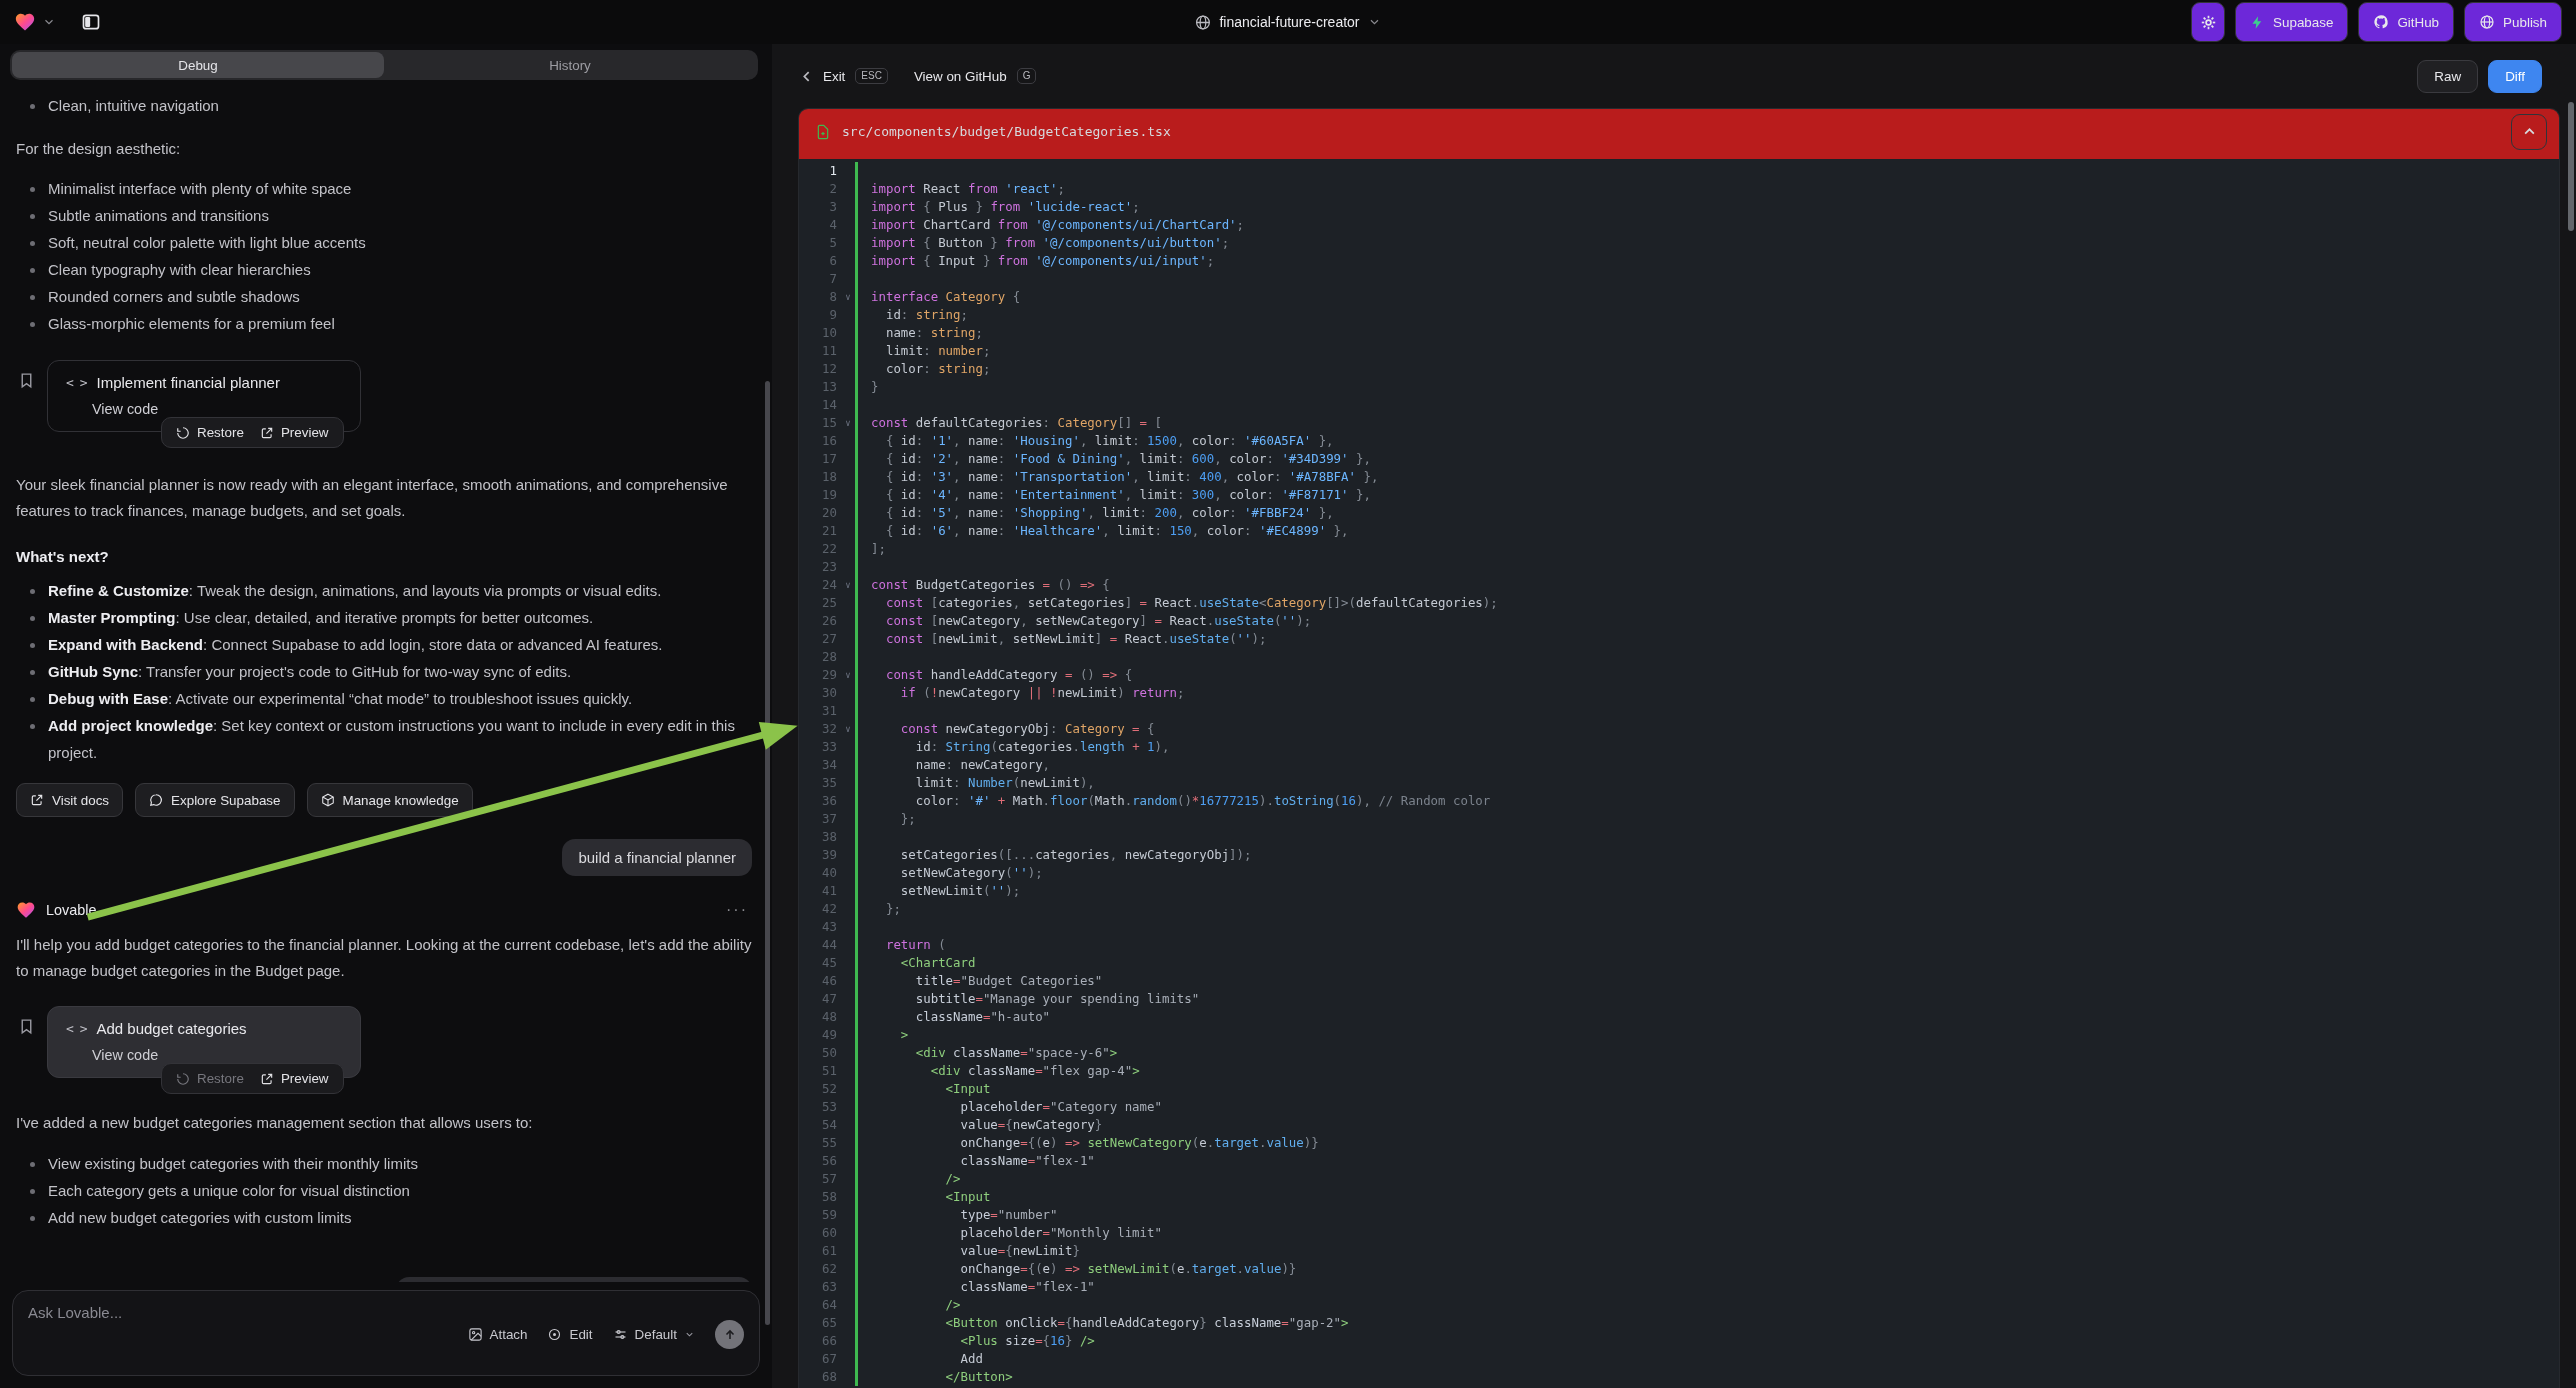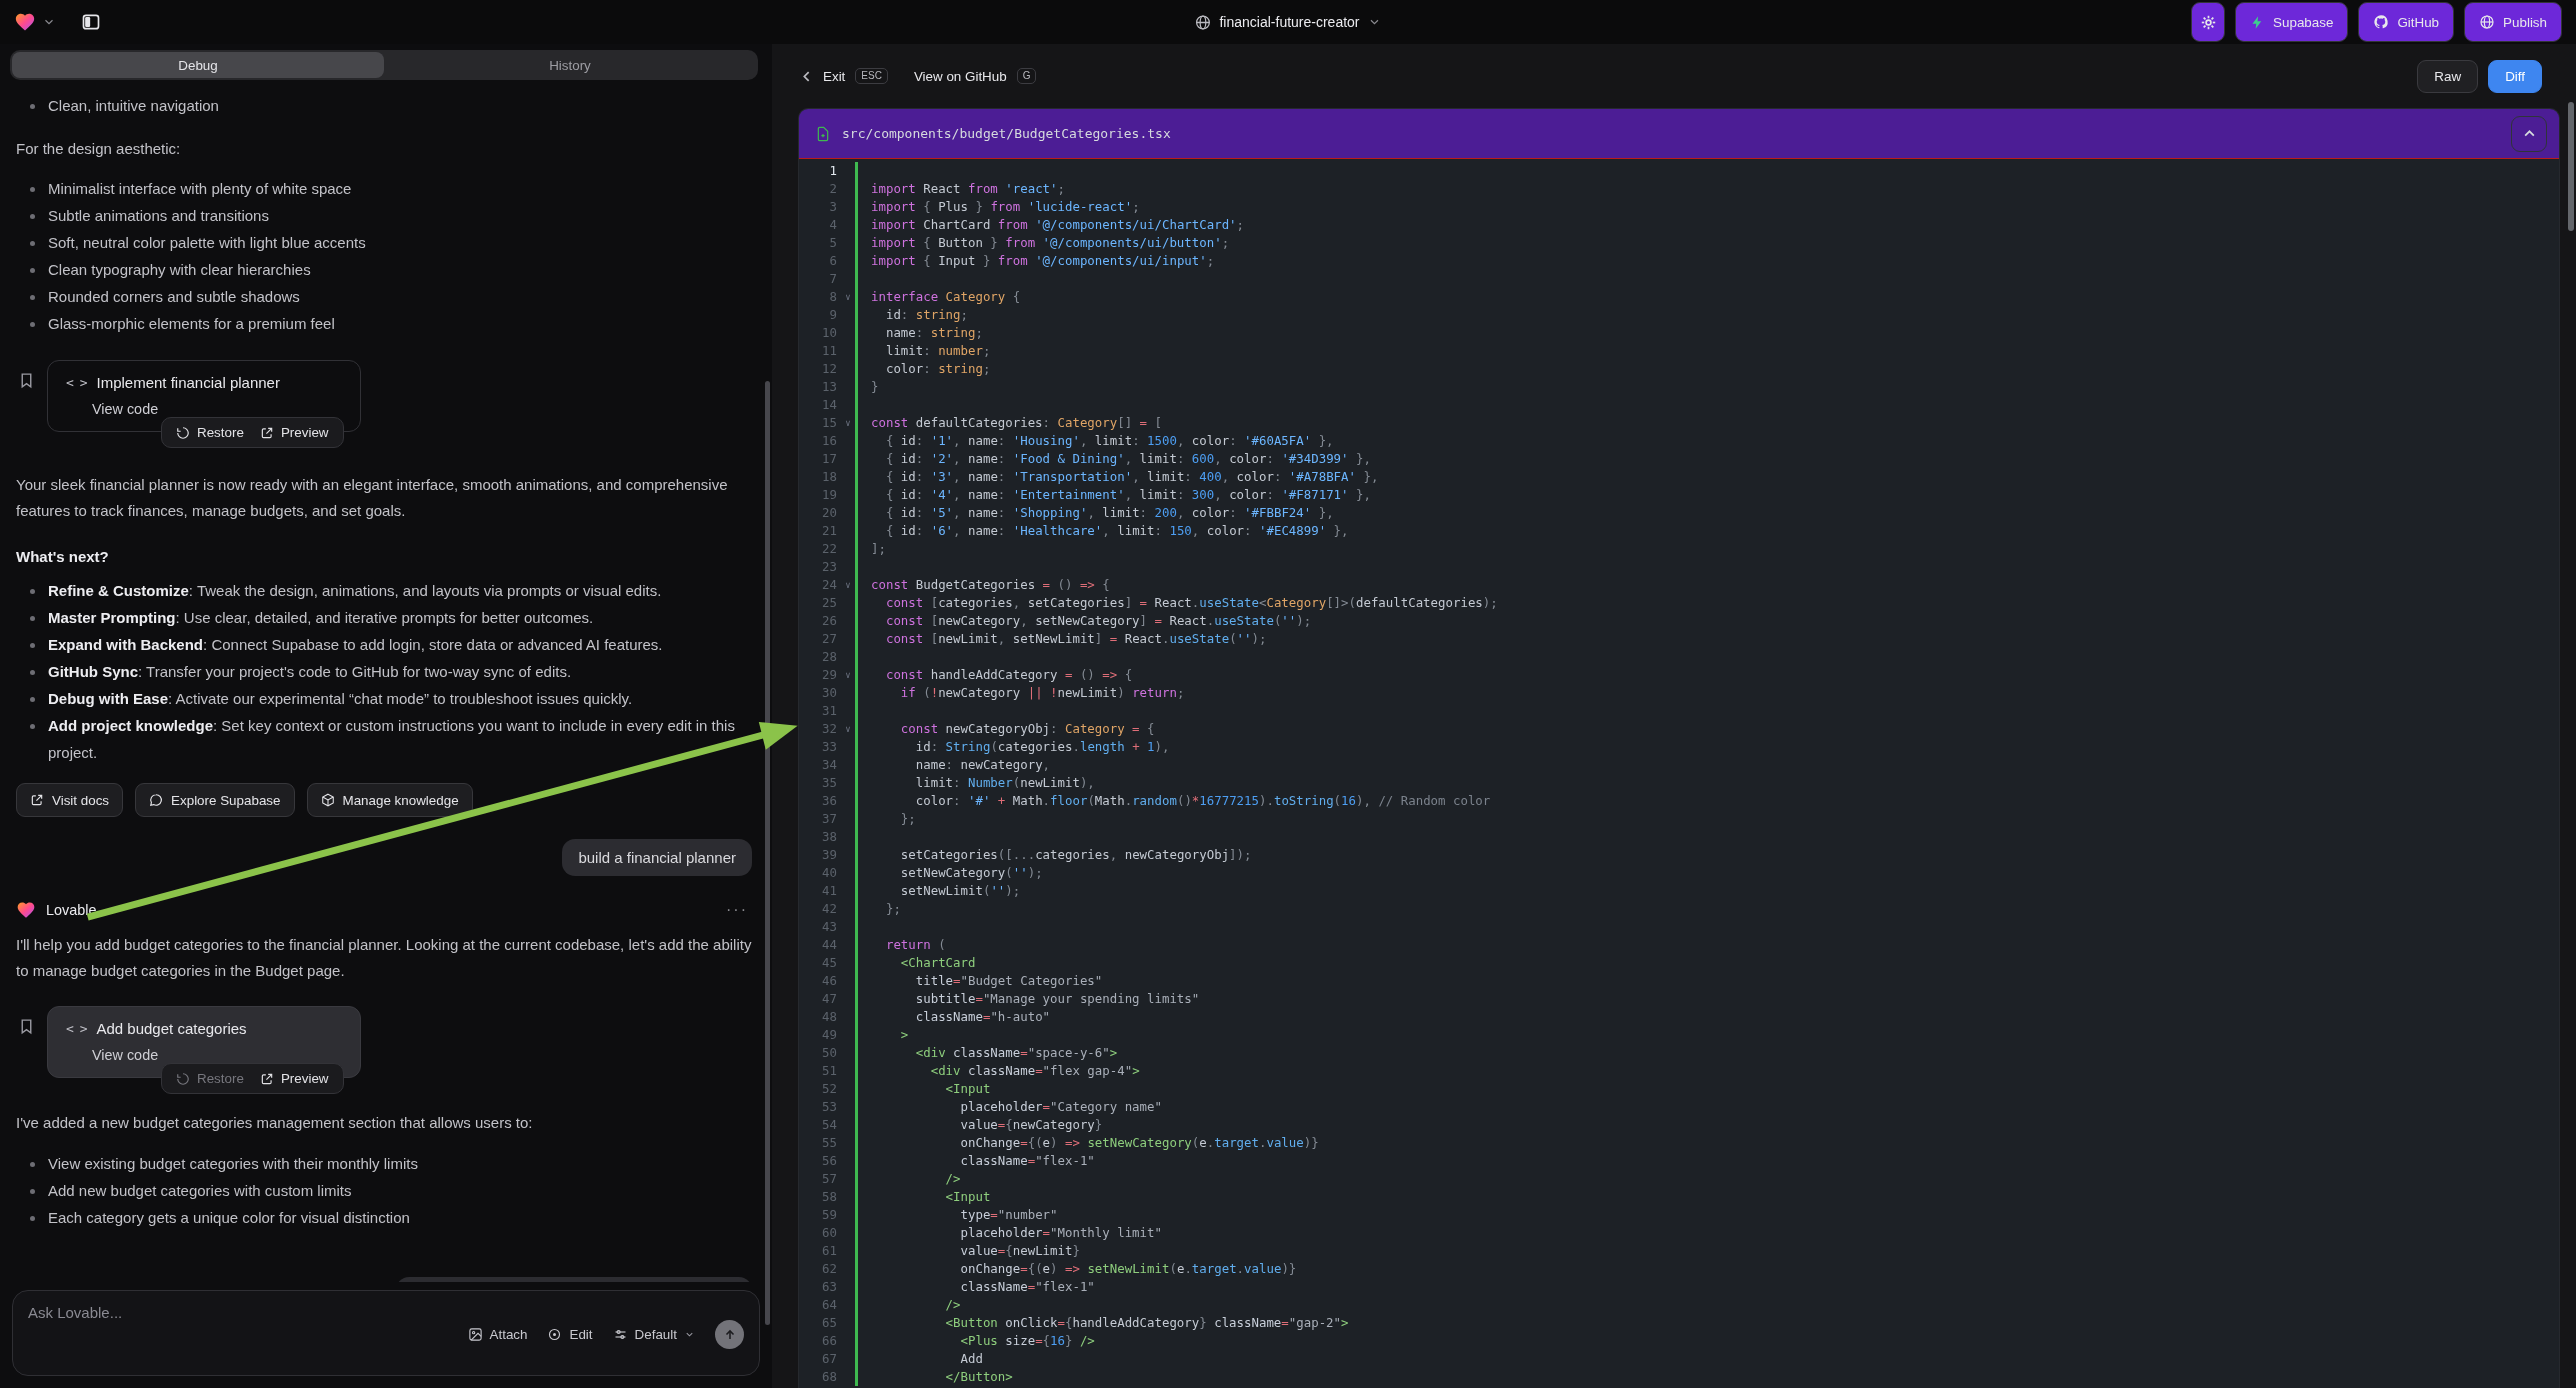--- a/index.html
+++ b/index.html
@@ -83,21 +83,21 @@
   .ct-label { font-size:13.4px; color:#e8e8ec; }
   .kbd { font-size:10px; color:#b8b8be; border:1px solid #3c3c41; border-radius:5px; padding:2px 5px; line-height:1; }
   .ct-right { margin-left:auto; display:flex; gap:10px; }
   .raw-btn { height:33px; padding:0 16px; background:#202023; border:1px solid #3a3a3f; border-radius:9px;
     color:#e8e8ec; font-size:13.4px; display:flex; align-items:center; cursor:pointer; }
   .diff-btn { height:33px; padding:8px 16px; background:#3e86f0; border:1px solid #3e86f0; border-radius:9px;
     color:#ffffff; font-size:13.4px; display:flex; align-items:center; cursor:pointer; }
 
   .file-card { margin:0 16px 0 26px; flex:1; background:#1d2126; border-radius:10px 10px 0 0; overflow:hidden;
     display:flex; flex-direction:column; border:1px solid #26292e; border-bottom:none; }
-  .file-head { height:50px; flex:0 0 50px; background:#4c1d95; border-bottom:1px solid #b91c1c;
+  .file-head { height:50px; flex:0 0 50px; background:#b91c1c; border-bottom:5px solid #b91c1c;
     display:flex; align-items:center; padding:0 12px 0 16px; gap:11px; }
   .file-path { font-family:"DejaVu Sans Mono", monospace; font-size:13px; color:#d6dade; }
   .collapse-btn { margin-left:auto; width:36px; height:36px; border:1px solid #30343a; border-radius:9px;
     display:flex; align-items:center; justify-content:center; cursor:pointer; }
 
   .code-body { flex:1; overflow:hidden; padding-top:3px; }
   .cl { display:flex; height:18px; line-height:18px; font-family:"DejaVu Sans Mono", monospace; font-size:12.4px; white-space:pre; }
   .ln { width:42px; flex:0 0 42px; text-align:right; color:#5b626b; padding-right:4px; }
   .ln-active { color:#e3e9ef; }
   .fold { width:14px; flex:0 0 14px; font-size:9px; color:#6b7280; text-align:center; cursor:pointer; }
@@ -329,22 +329,22 @@
                 <span>Preview</span>
               </span>
             </div>
           </div>
         </div>
 
         <p class="msg-p" style="margin-top:32px">I've added a new budget categories management section that allows users to:</p>
 
         <ul class="blist" style="margin-top:14px">
             <li>View existing budget categories with their monthly limits</li>
+            <li>Each category gets a unique color for visual distinction</li>
             <li>Add new budget categories with custom limits</li>
-            <li>Each category gets a unique color for visual distinction</li>
           </ul>
 
         <div class="bubble-row" style="margin-top:46px">
           <div class="bubble">would be cool if you could add budget categories</div>
         </div>
       </div>
 
       <div class="chat-vscroll"></div>
 
       <div class="chat-input">

